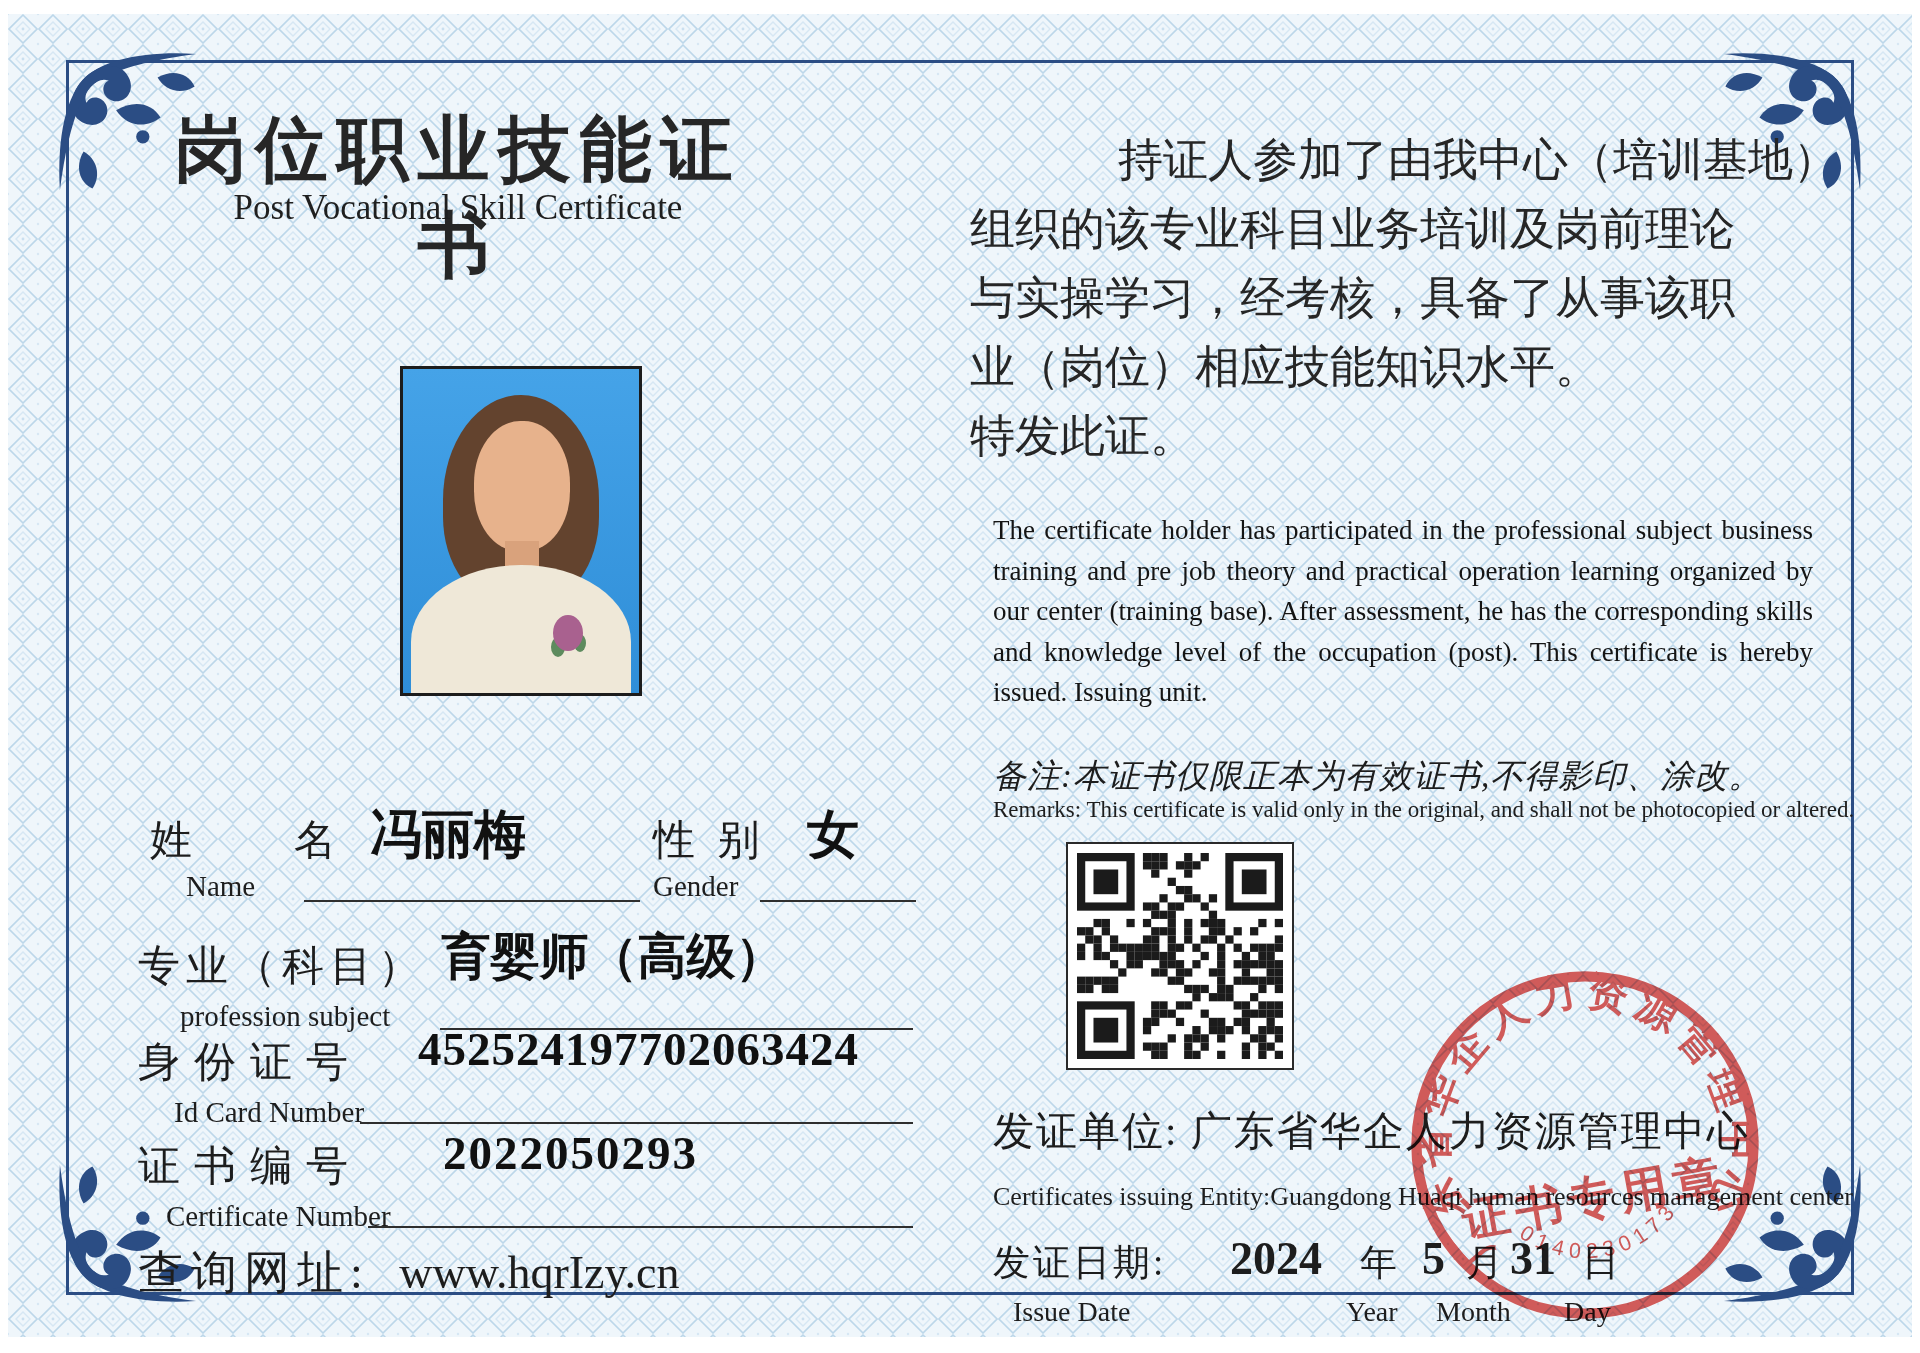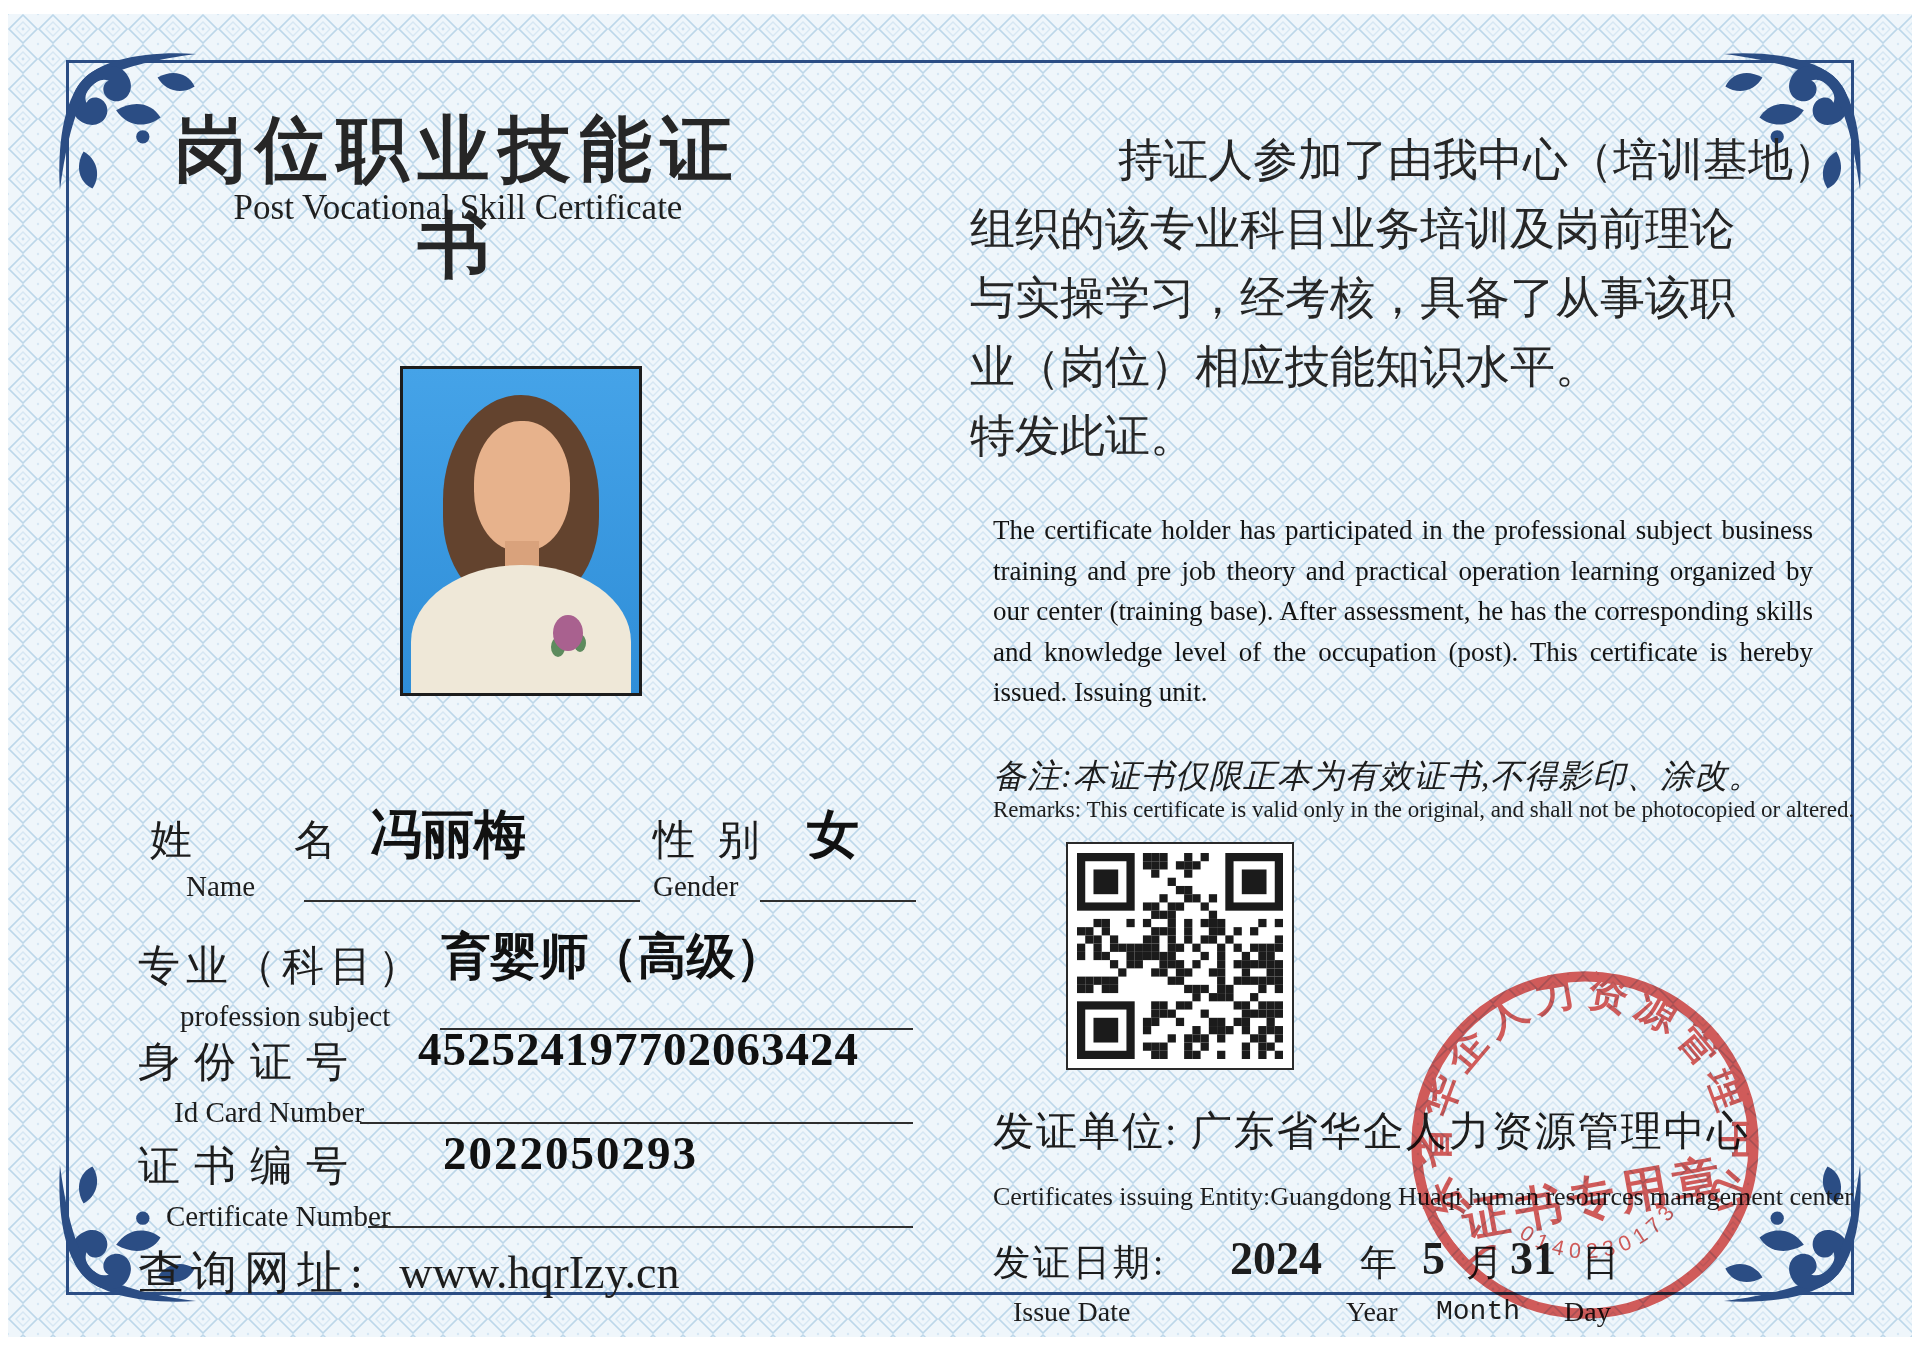--- a/index.html
+++ b/index.html
@@ -366,21 +366,21 @@
     <div class="abs issuer-cn">发证单位: 广东省华企人力资源管理中心</div>
     <div class="abs issuer-en">Certificates issuing Entity:Guangdong Huaqi human resources management center</div>
 
     <div class="abs date-cn" style="left:985px;top:1224px;">发证日期:</div>
     <div class="abs date-en" style="left:1005px;top:1282px;">Issue Date</div>
     <div class="abs date-num" style="left:1222px;top:1218px;">2024</div>
     <div class="abs date-cn" style="left:1352px;top:1224px;">年</div>
     <div class="abs date-en" style="left:1338px;top:1282px;">Year</div>
     <div class="abs date-num" style="left:1414px;top:1218px;">5</div>
     <div class="abs date-cn" style="left:1458px;top:1224px;">月</div>
-    <div class="abs date-en" style="left:1428px;top:1282px;font-family:Liberation Mono, monospace;">Month</div>
+    <div class="abs date-en" style="left:1428px;top:1282px;">Month</div>
     <div class="abs date-num" style="left:1502px;top:1218px;">31</div>
     <div class="abs date-cn" style="left:1574px;top:1224px;">日</div>
     <div class="abs date-en" style="left:1556px;top:1282px;">Day</div>
 
     <svg class="abs stamp" viewBox="0 0 360 360" xmlns="http://www.w3.org/2000/svg">
       <circle cx="180" cy="180" r="164" fill="none" stroke="#d8423e" stroke-width="10"></circle>
       <defs>
         <path id="arcTop" d="M 93 283 A 135 135 0 1 1 267 283" fill="none"></path>
         <path id="arcBot" d="M 80 226 A 110 110 0 0 0 280 226" fill="none"></path>
       </defs>

